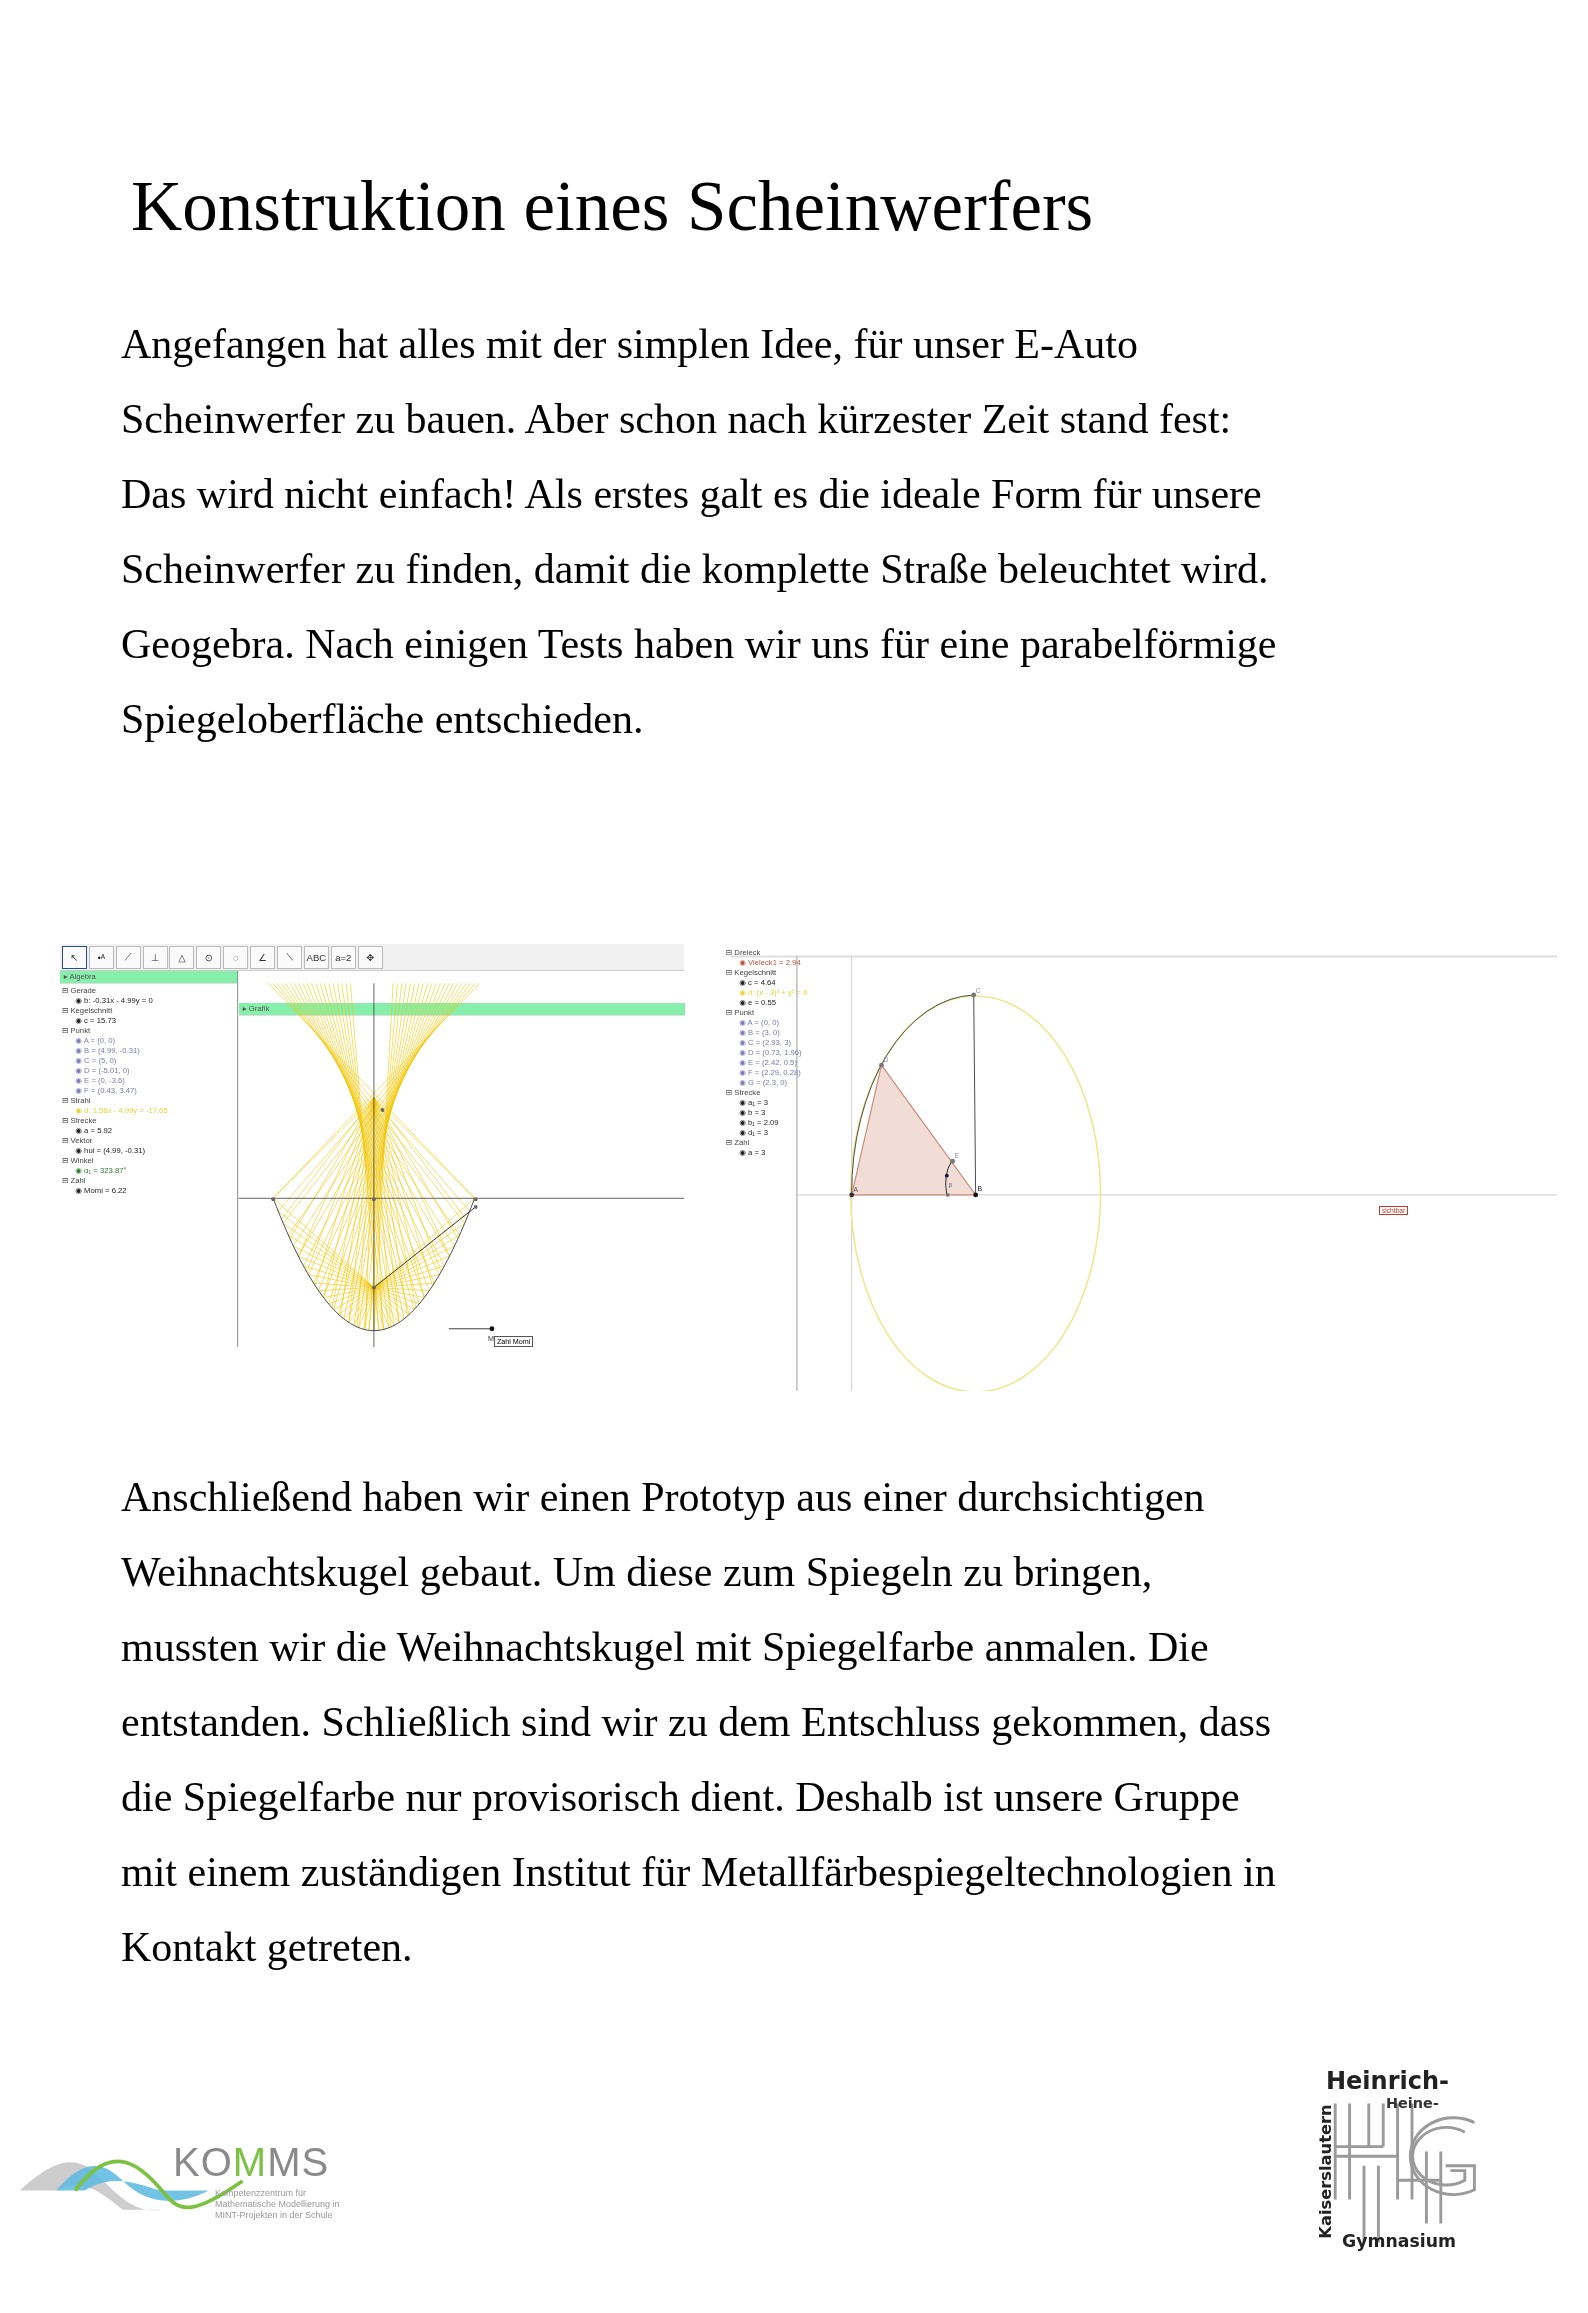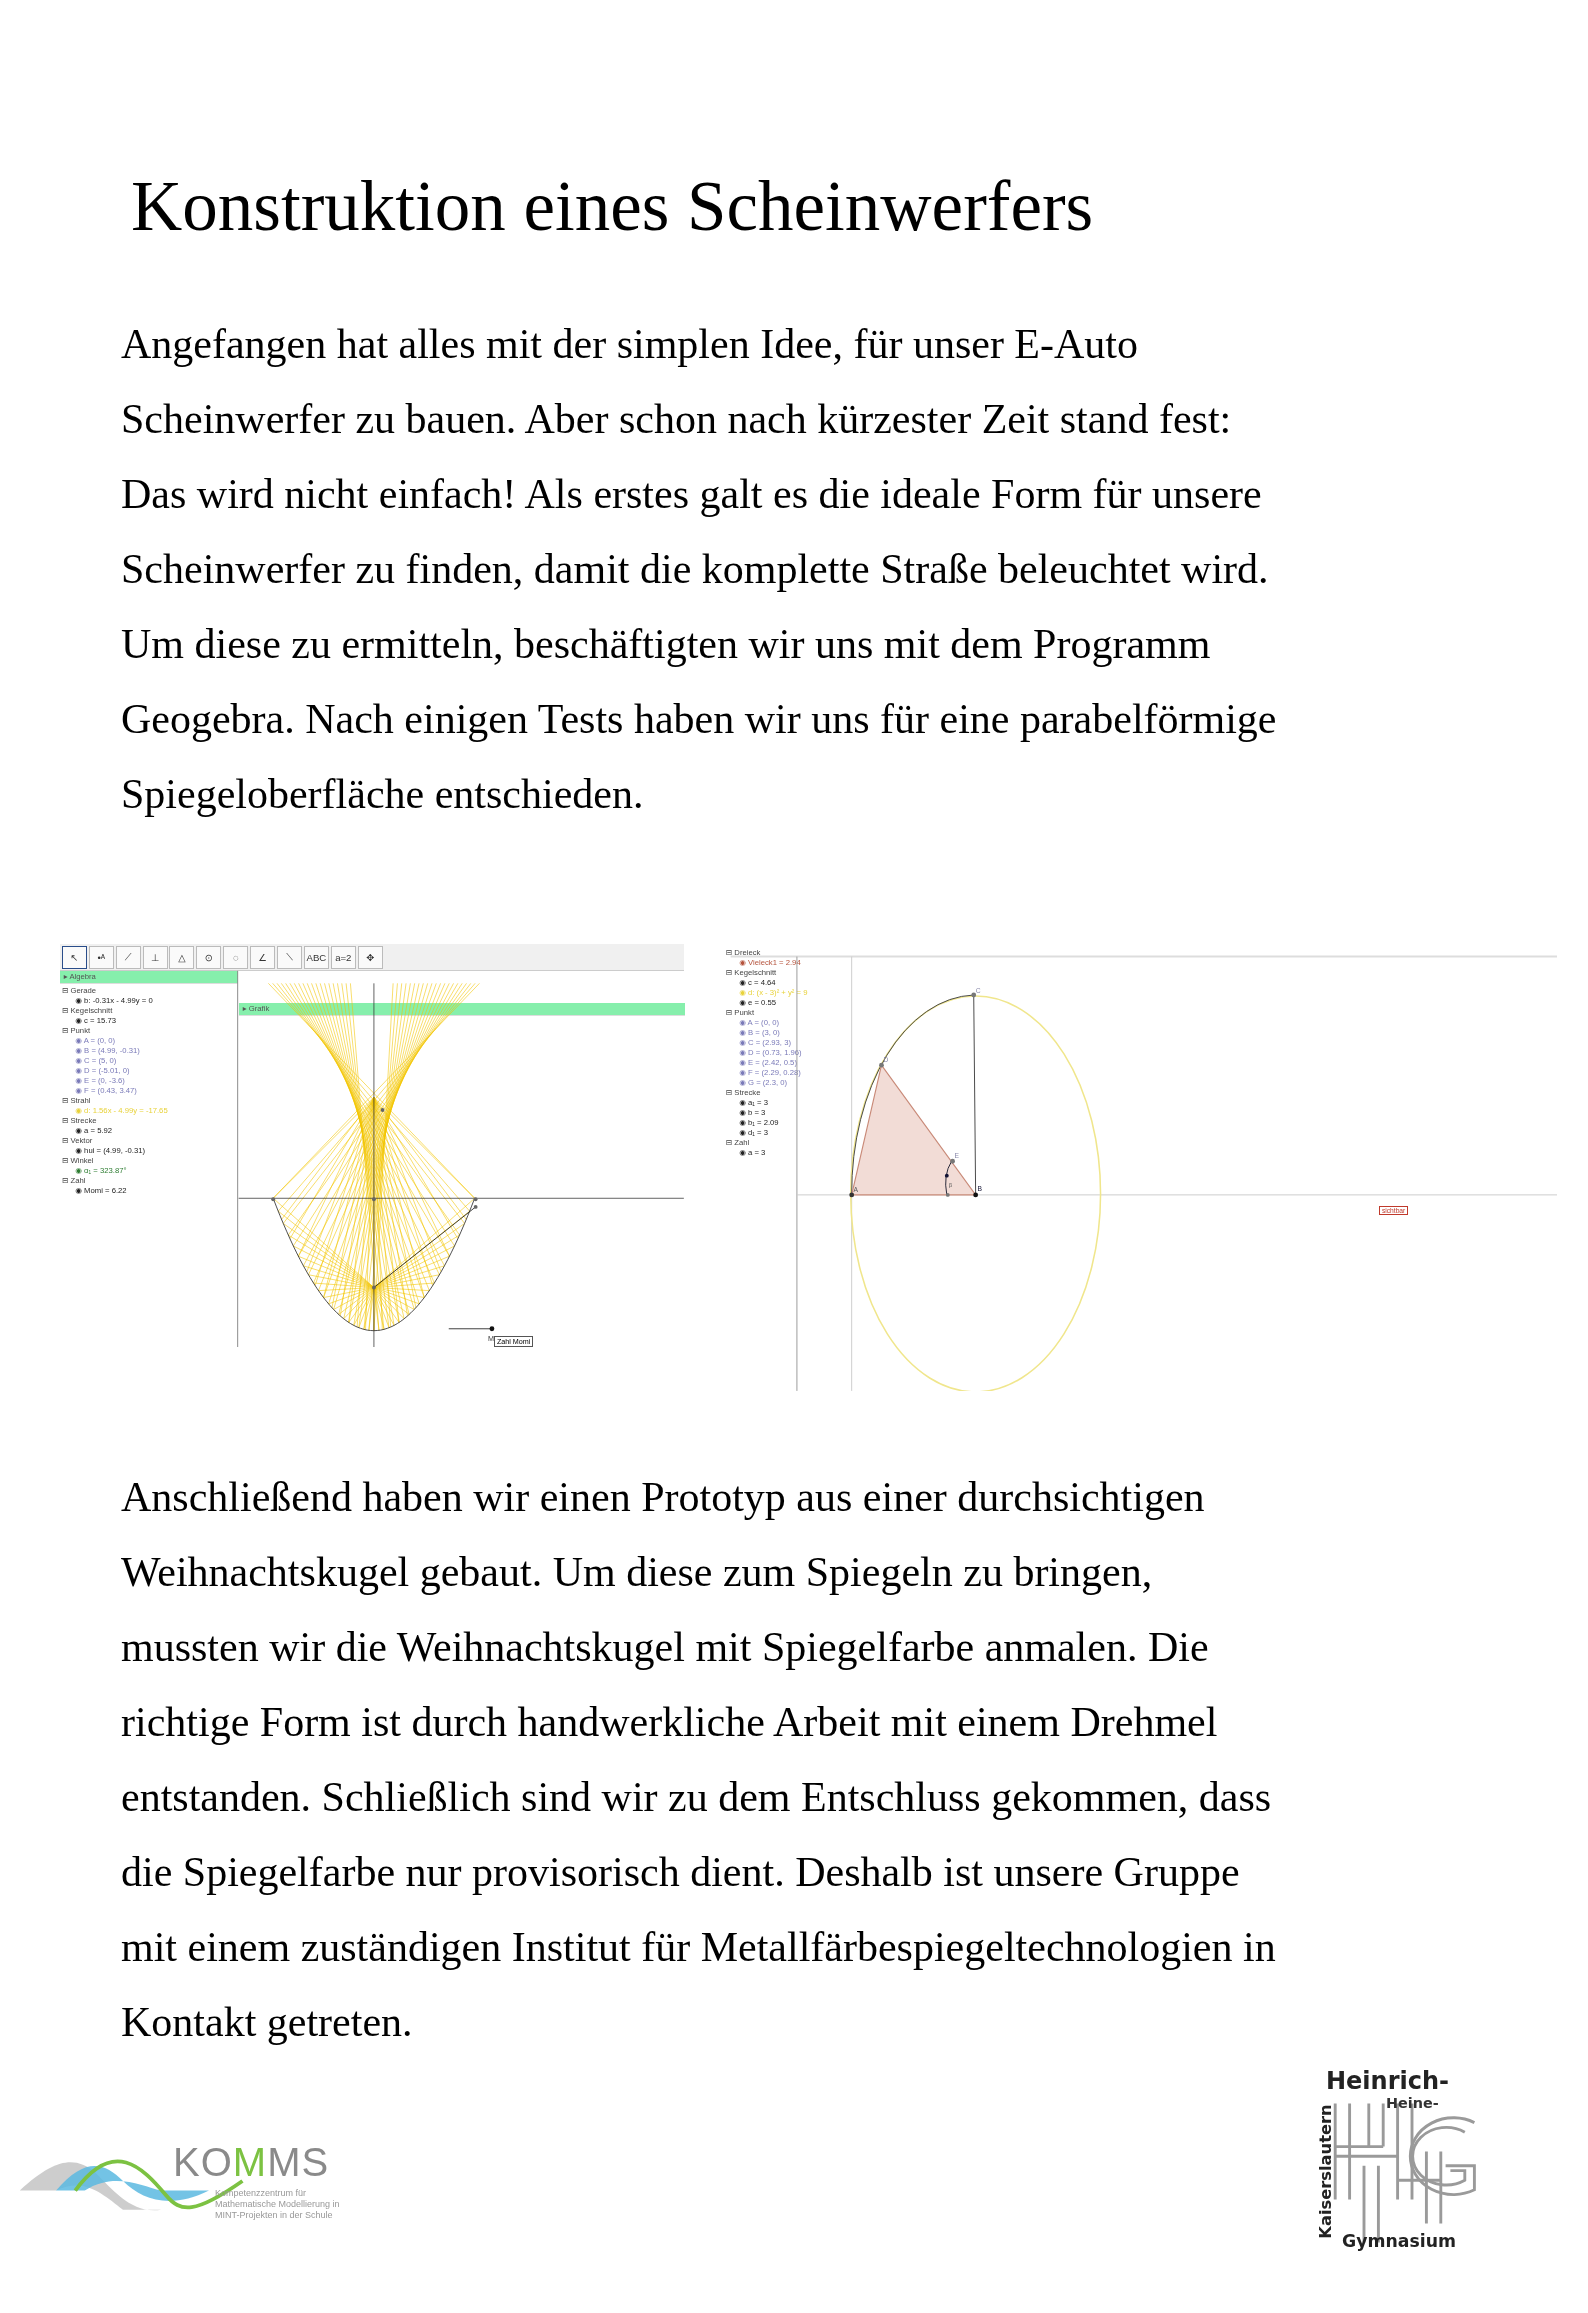--- a/index.html
+++ b/index.html
@@ -35,21 +35,20 @@
 </head>
 <body>
 
 <div class="title">Konstruktion eines Scheinwerfers</div>
 
 <div class="para" id="p1">
   <div class="line">Angefangen hat alles mit der simplen Idee, für unser E-Auto</div>
   <div class="line">Scheinwerfer zu bauen. Aber schon nach kürzester Zeit stand fest:</div>
   <div class="line">Das wird nicht einfach! Als erstes galt es die ideale Form für unsere</div>
   <div class="line">Scheinwerfer zu finden, damit die komplette Straße beleuchtet wird.</div>
-  <div class="line">Um diese zu ermitteln, beschäftigten wir uns mit dem Programm</div>
   <div class="line">Geogebra. Nach einigen Tests haben wir uns für eine parabelförmige</div>
   <div class="line">Spiegeloberfläche entschieden.</div>
 </div>
 
 <div class="shot" id="shot1">
   <div class="toolbar">
     <div class="tool active">↖</div>
     <div class="tool">•ᴬ</div>
     <div class="tool">⟋</div>
     <div class="tool">⊥</div>
@@ -263,21 +262,20 @@
     <text x="243" y="223" font-size="7" fill="#88a" font-family="Liberation Sans, sans-serif">E</text>
     <text x="237" y="253" font-size="6" fill="#555" font-family="Liberation Sans, sans-serif">β</text>
   </svg>
   <div class="red-btn" style="left:658px;top:262px;">sichtbar</div>
 </div>
 
 <div class="para" id="p2">
   <div class="line">Anschließend haben wir einen Prototyp aus einer durchsichtigen</div>
   <div class="line">Weihnachtskugel gebaut. Um diese zum Spiegeln zu bringen,</div>
   <div class="line">mussten wir die Weihnachtskugel mit Spiegelfarbe anmalen. Die</div>
-  <div class="line">richtige Form ist durch handwerkliche Arbeit mit einem Drehmel</div>
   <div class="line">entstanden. Schließlich sind wir zu dem Entschluss gekommen, dass</div>
   <div class="line">die Spiegelfarbe nur provisorisch dient. Deshalb ist unsere Gruppe</div>
   <div class="line">mit einem zuständigen Institut für Metallfärbespiegeltechnologien in</div>
   <div class="line">Kontakt getreten.</div>
 </div>
 
 <svg class="logo-komms" viewBox="0 0 400 90">
   <path d="M 2 55 C 40 20, 60 20, 80 35 C 100 55, 120 80, 150 75 L 110 75 C 90 60, 70 40, 40 55 Z" fill="#c8c8c8" opacity="0.9"></path>
   <path d="M 40 55 C 70 20, 90 25, 110 45 C 130 65, 160 75, 200 55 L 150 55 C 130 50, 100 35, 70 55 Z" fill="#5bb8e0" opacity="0.85"></path>
   <path d="M 60 55 C 100 0, 130 30, 155 60 C 170 78, 185 80, 235 45" fill="none" stroke="#7cc242" stroke-width="4"></path>

